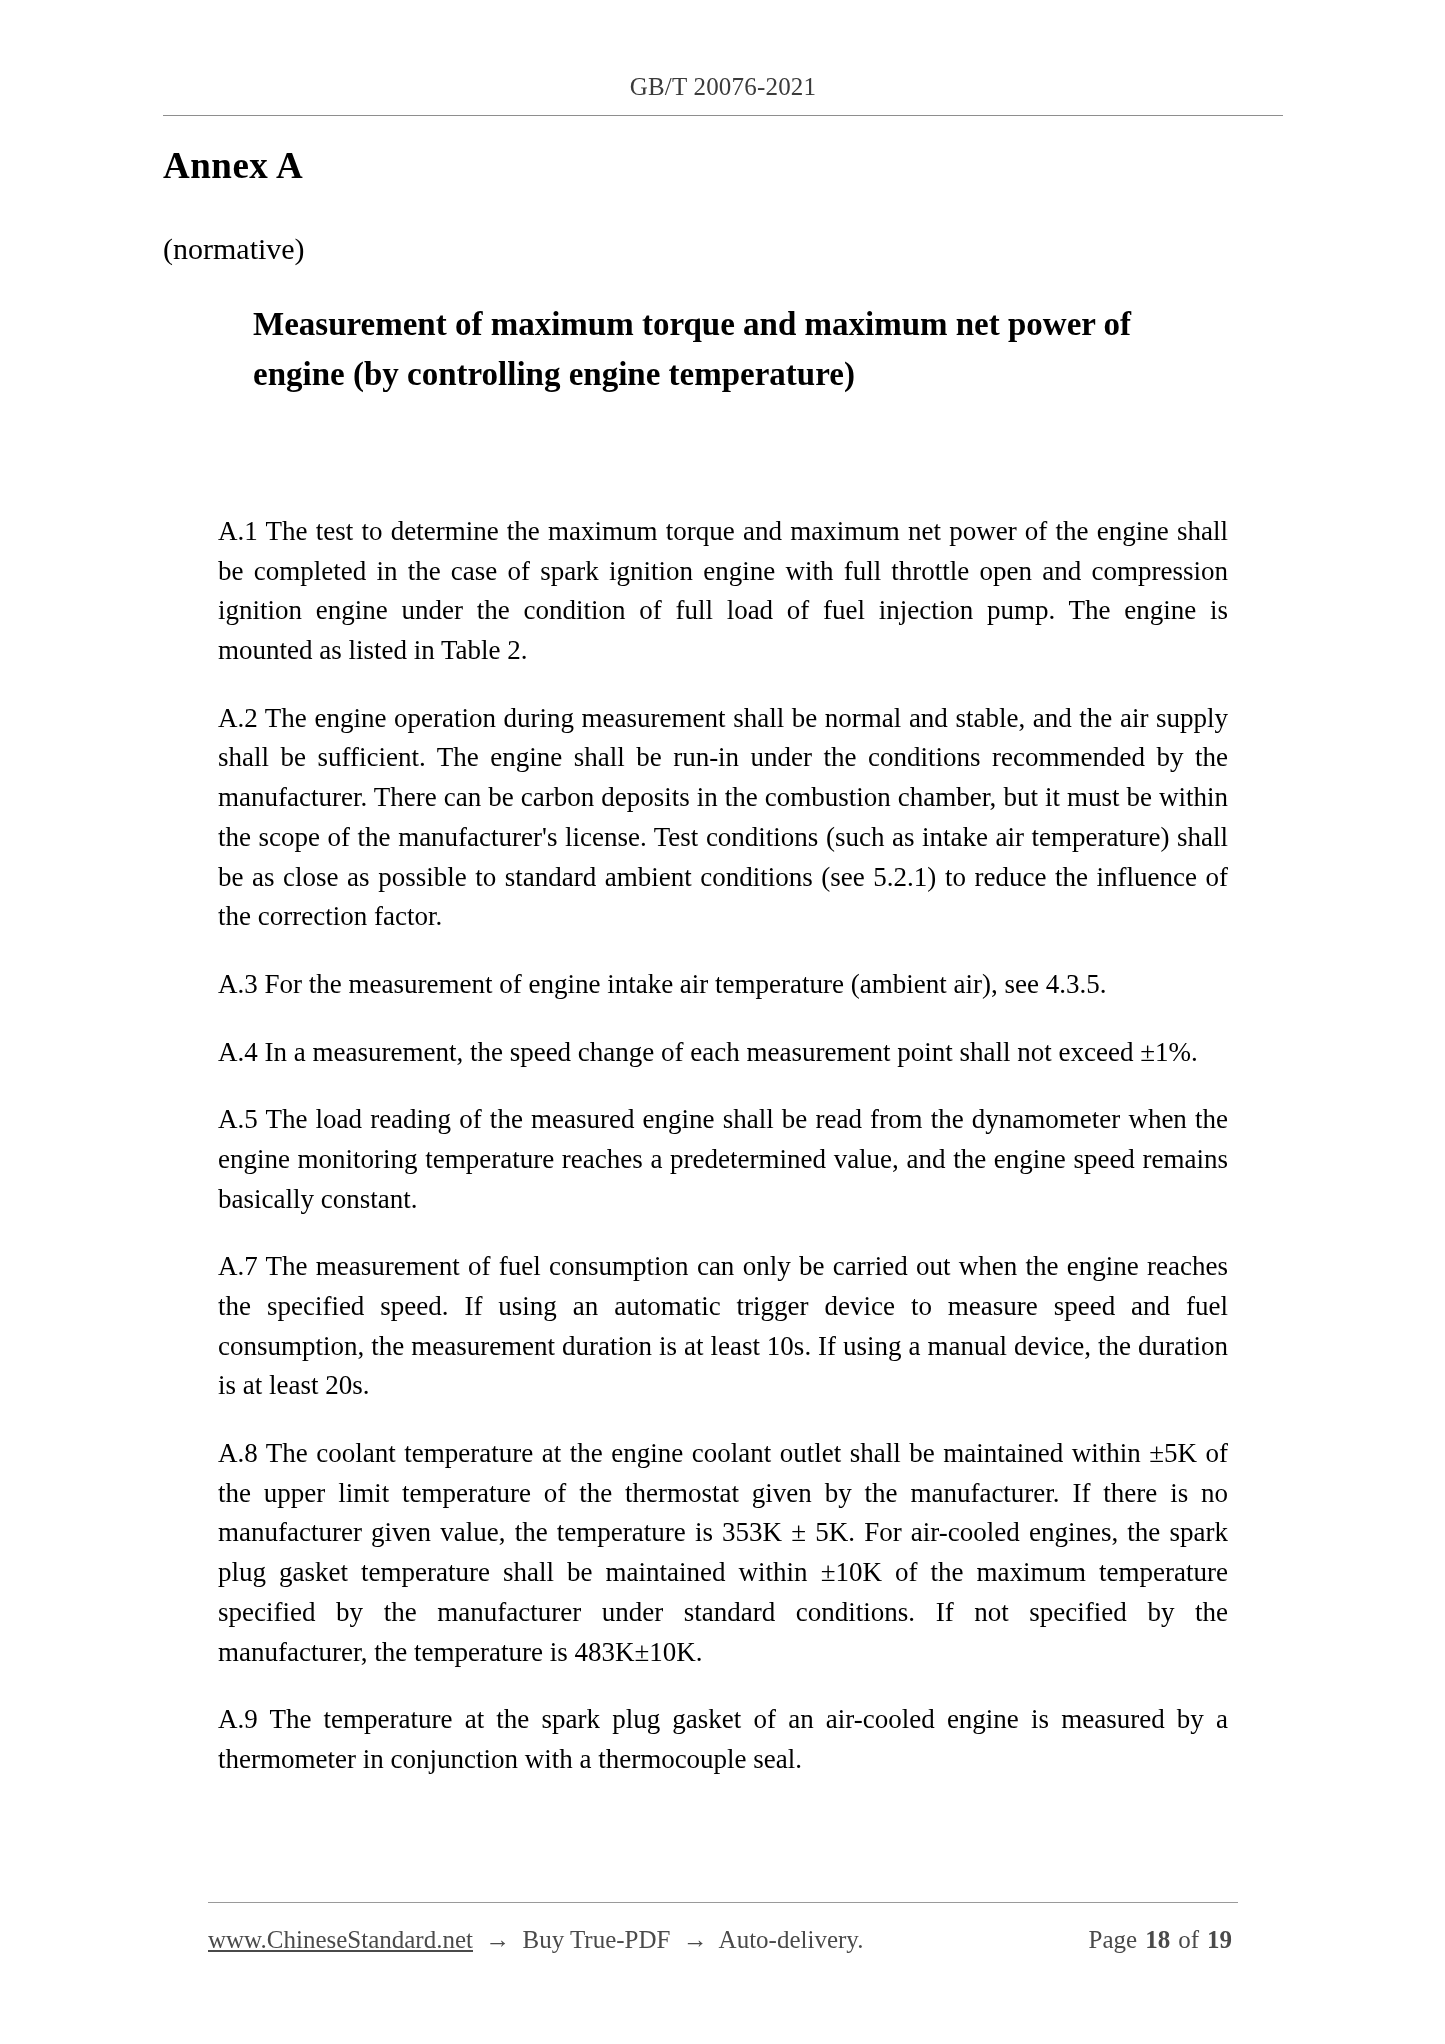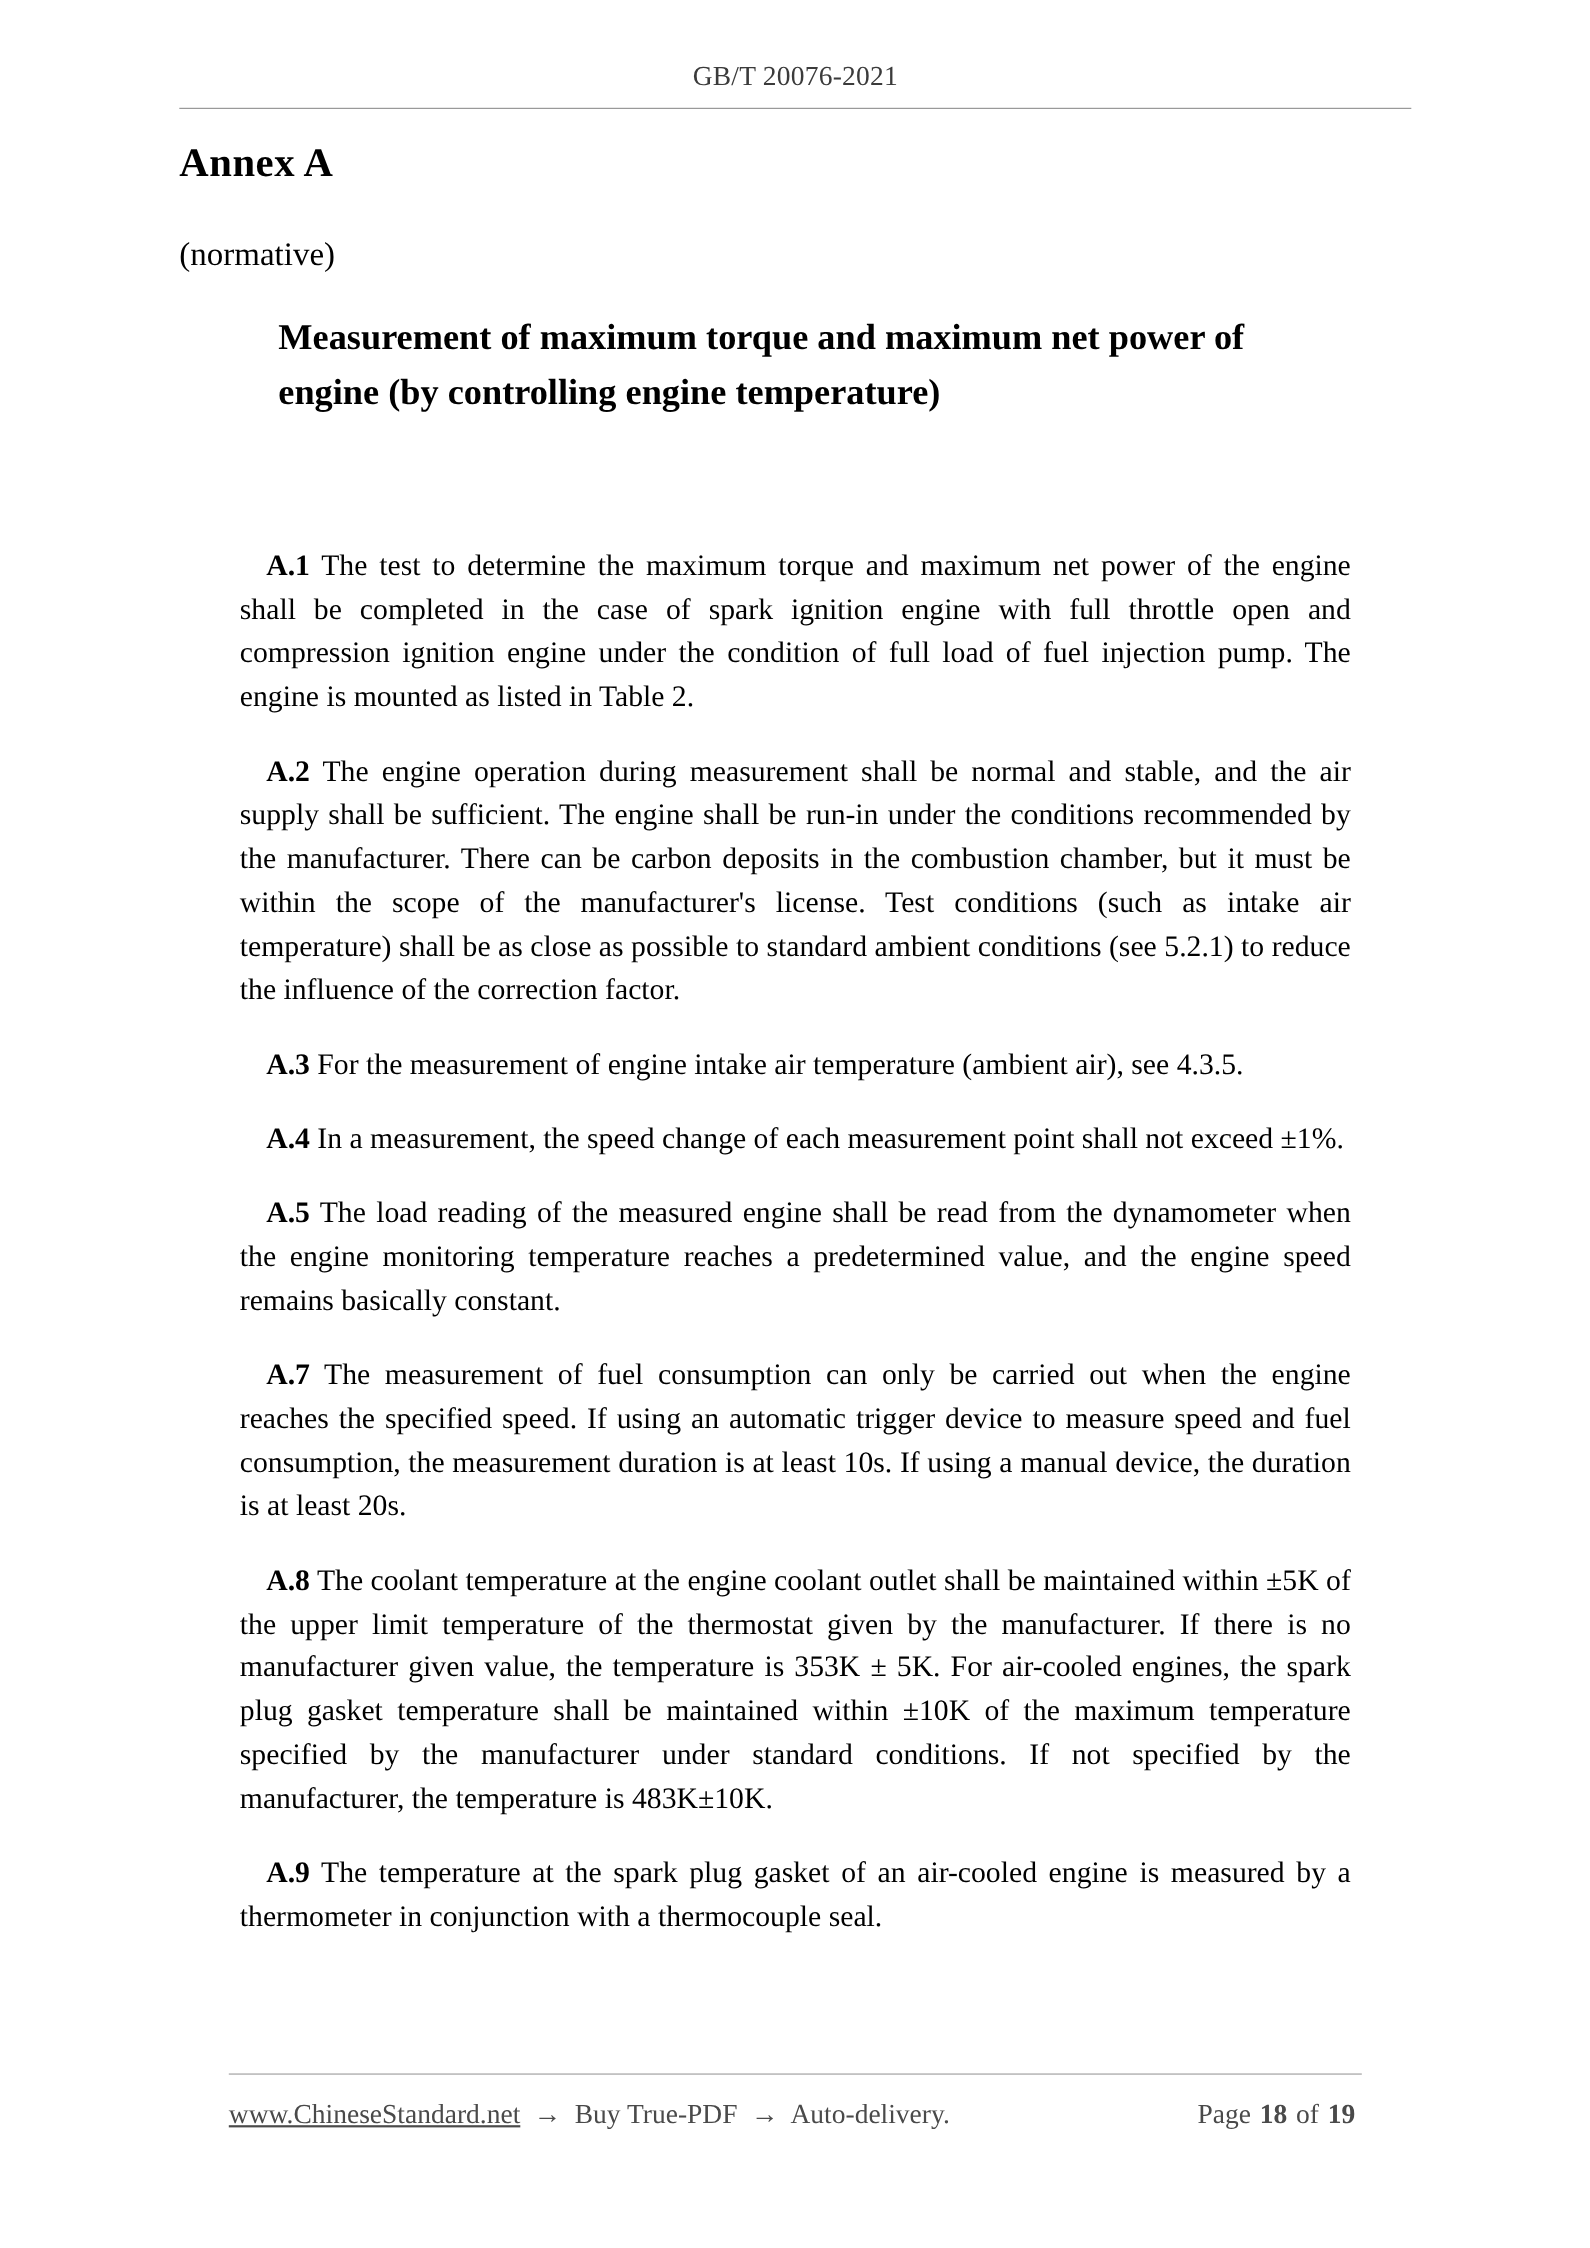--- a/index.html
+++ b/index.html
@@ -10,21 +10,21 @@
   body {
     width: 1445px;
     height: 2044px;
     font-family: "Liberation Serif", "DejaVu Serif", serif;
     color: #000000;
     position: relative;
     overflow: hidden;
   }
   .page {
     position: absolute;
-    left: 0; top: 0;
+    left: 0; top: 17px;
     width: 1445px;
     height: 1443px;
     box-sizing: border-box;
     padding: 0;
   }
 
   
   .header-wrap {
     position: absolute;
     left: 163px;
@@ -83,22 +83,21 @@
   p.clause {
     margin: 0 0 28px 0;
     font-size: 27px;
     line-height: 1.47;
     text-align: justify;
     text-justify: inter-word;
     hyphens: none;
   }
   p.clause:last-child { margin-bottom: 0; }
   .num {
-    font-weight: bold;
-    margin-left: 24px;
+    font-weight: normal;
   }
 
   
   .footer-wrap {
     position: absolute;
     left: 208px;
     top: 1885px;
     width: 1030px;
   }
   .footer-rule {

